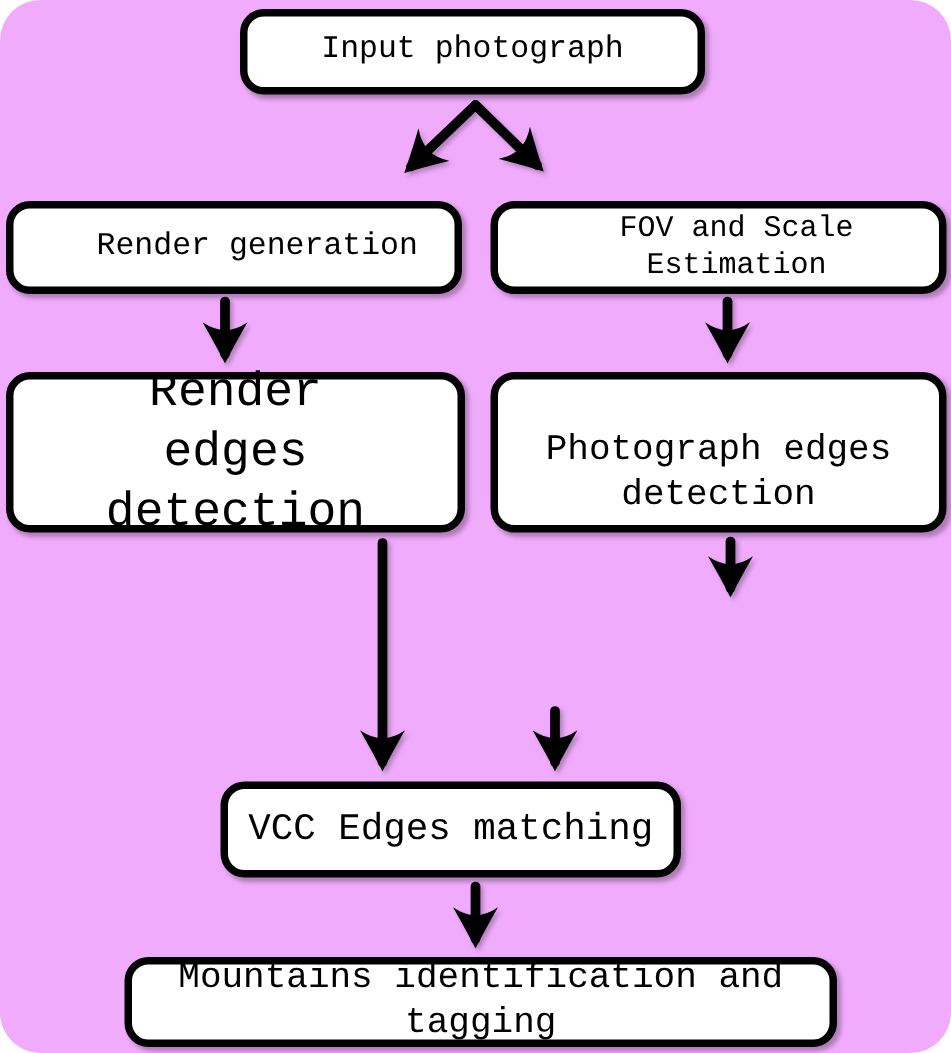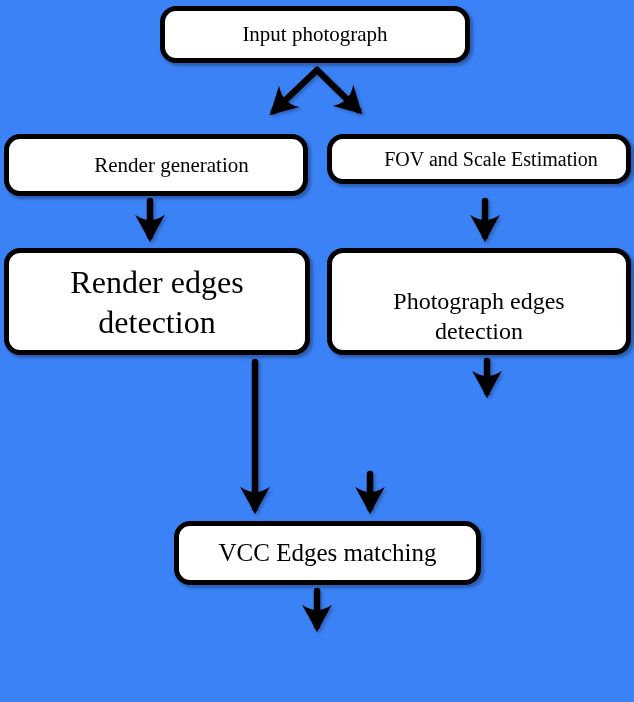--- a/index.html
+++ b/index.html
@@ -4,50 +4,51 @@
 <style>
   html, body {
     margin: 0;
     padding: 0;
     background: #ffffff;
   }
   #canvas {
     position: relative;
     width: 634px;
     height: 702px;
-    background: #3b82f6;
-    font-family: Liberation Serif, serif;
+    background: #f0abfc;
+    font-family: Liberation Mono, monospace;
     color: #000000;
     overflow: hidden;
+    border-radius: 27px;
   }
   .node {
     position: absolute;
     box-sizing: border-box;
     border: 5px solid #000000;
     border-radius: 16px;
     background: #ffffff;
     display: flex;
     align-items: center;
     justify-content: center;
     text-align: center;
     box-shadow: 2.5px 2.5px 3px rgba(0,0,0,0.28);
   }
   .node .label {
     display: inline-block;
     line-height: 1.25;
   }
   #node-input            { left: 160px; top: 6px;   width: 310px; height: 57px;  font-size: 21px; }
   #node-render-gen       { left: 4px;   top: 134px; width: 304px; height: 62px;  font-size: 21px; padding-left: 31px; }
-  #node-fov-scale        { left: 327px; top: 134px; width: 304px; height: 50px;  font-size: 20px; padding-left: 24px; }
+  #node-fov-scale        { left: 327px; top: 134px; width: 304px; height: 62px;  font-size: 20px; padding-left: 24px; }
   #node-render-edges     { left: 4px;   top: 248px; width: 306px; height: 107px; font-size: 32px; }
   #node-render-edges .label { max-width: 200px; }
   #node-photo-edges      { left: 327px; top: 248px; width: 304px; height: 107px; font-size: 24px; }
   #node-photo-edges .label  { max-width: 250px; margin-top: 28px; }
   #node-photo-filter     { left: 324px; top: 403px; width: 307px; height: 64px;  font-size: 22px; }
-  #node-vcc-matching     { left: 174px; top: 521px; width: 307px; height: 64px;  font-size: 25px; }
+  #node-vcc-matching     { left: 147px; top: 521px; width: 307px; height: 64px;  font-size: 25px; }
   #node-mountains        { left: 83px;  top: 638px; width: 475px; height: 60px;  font-size: 24px; }
   #arrow-layer {
     position: absolute;
     left: 0; top: 0;
     width: 634px;
     height: 702px;
     pointer-events: none;
     filter: drop-shadow(2px 2px 1.5px rgba(0,0,0,0.25));
   }
   #arrow-layer line, #arrow-layer path.flowline {
@@ -103,14 +104,17 @@
 
   <div class="node" id="node-photo-edges">
     <span class="label">Photograph edges detection</span>
   </div>
 
 
   <div class="node" id="node-vcc-matching">
     <span class="label">VCC Edges matching</span>
   </div>
 
+  <div class="node" id="node-mountains">
+    <span class="label">Mountains identification and tagging</span>
+  </div>
 
 </div>
 
 </body></html>

